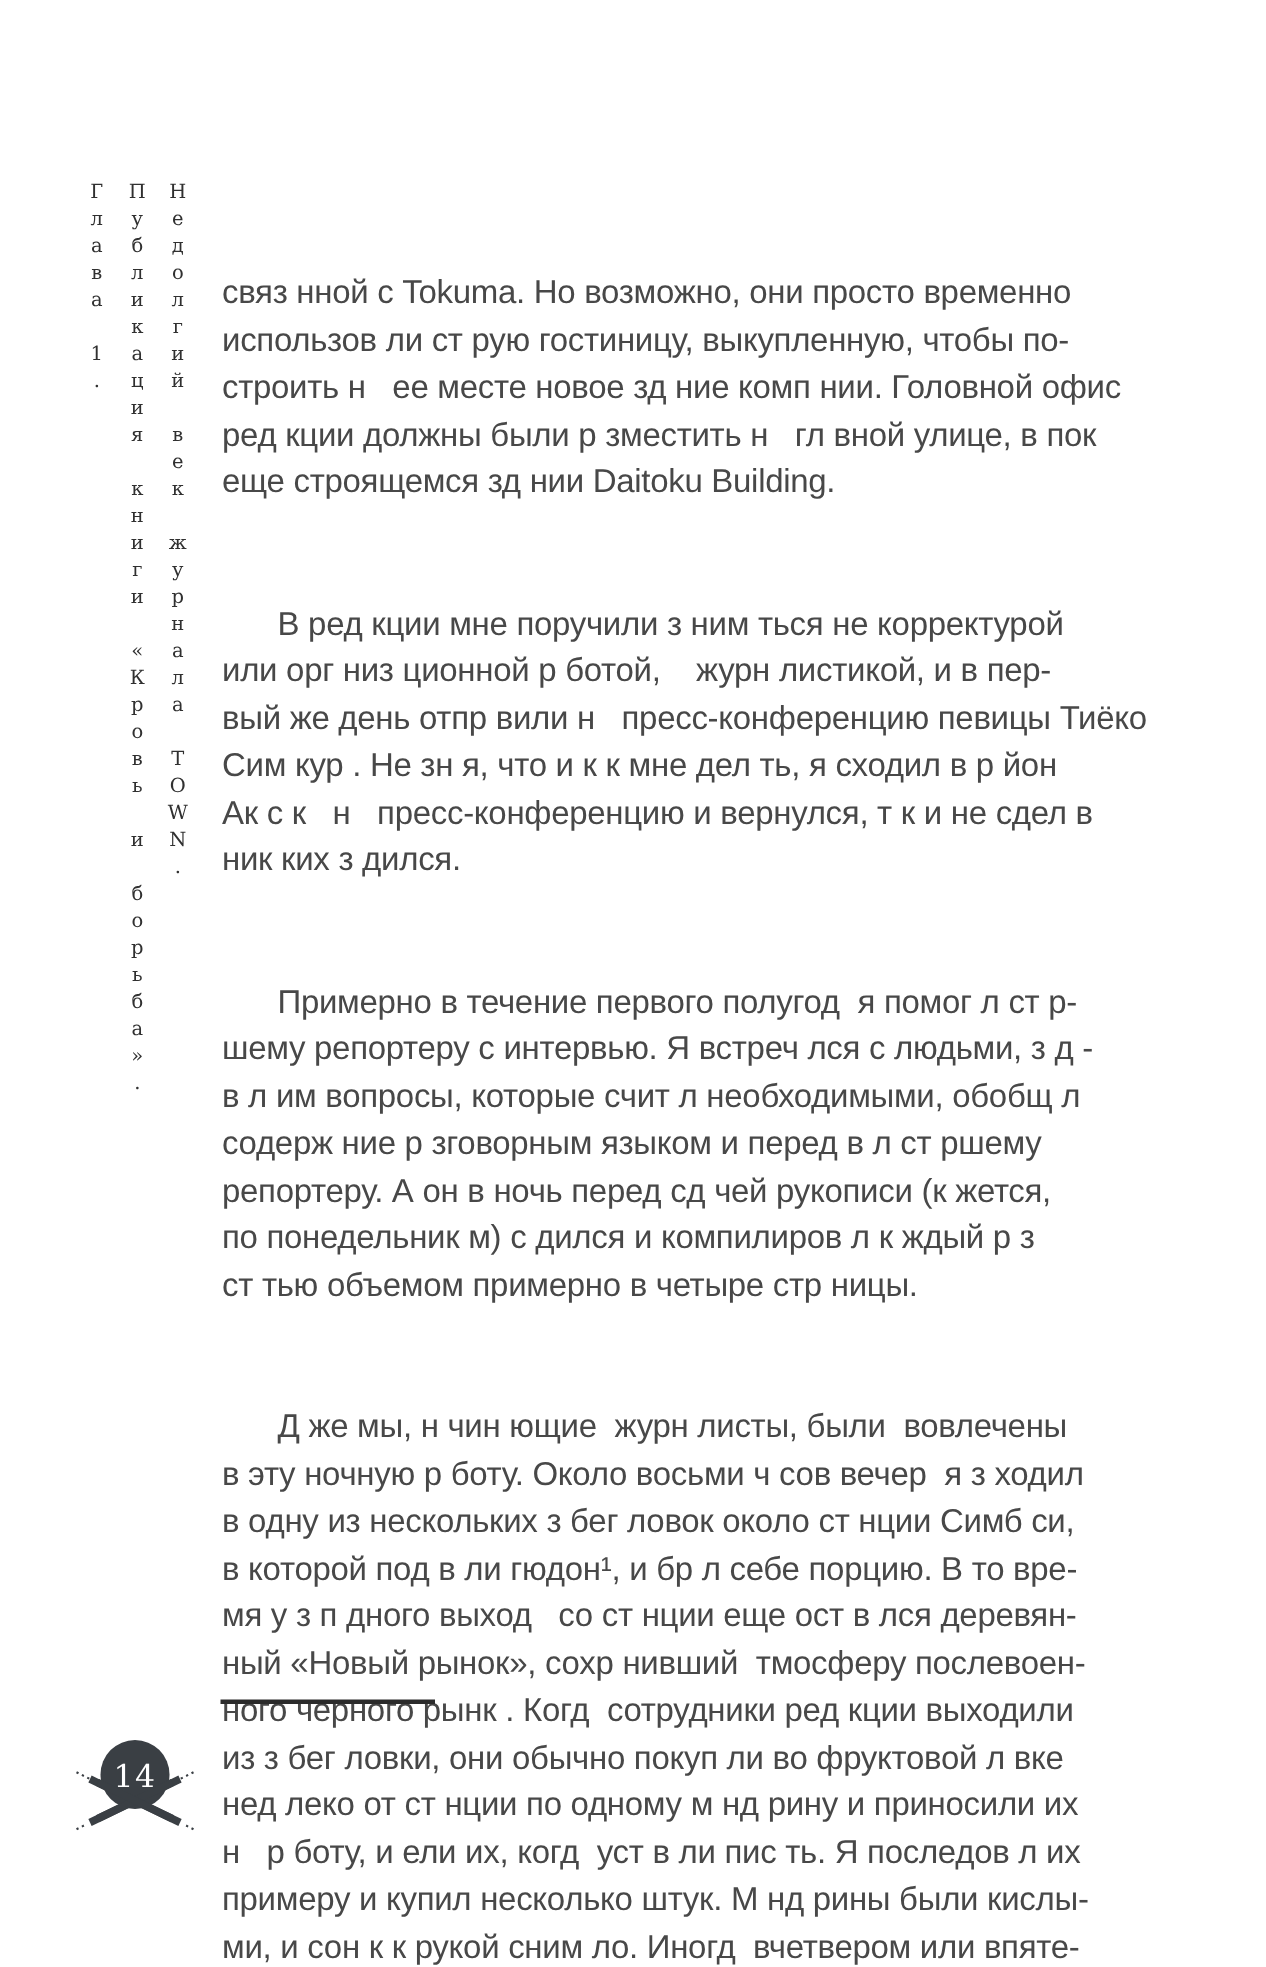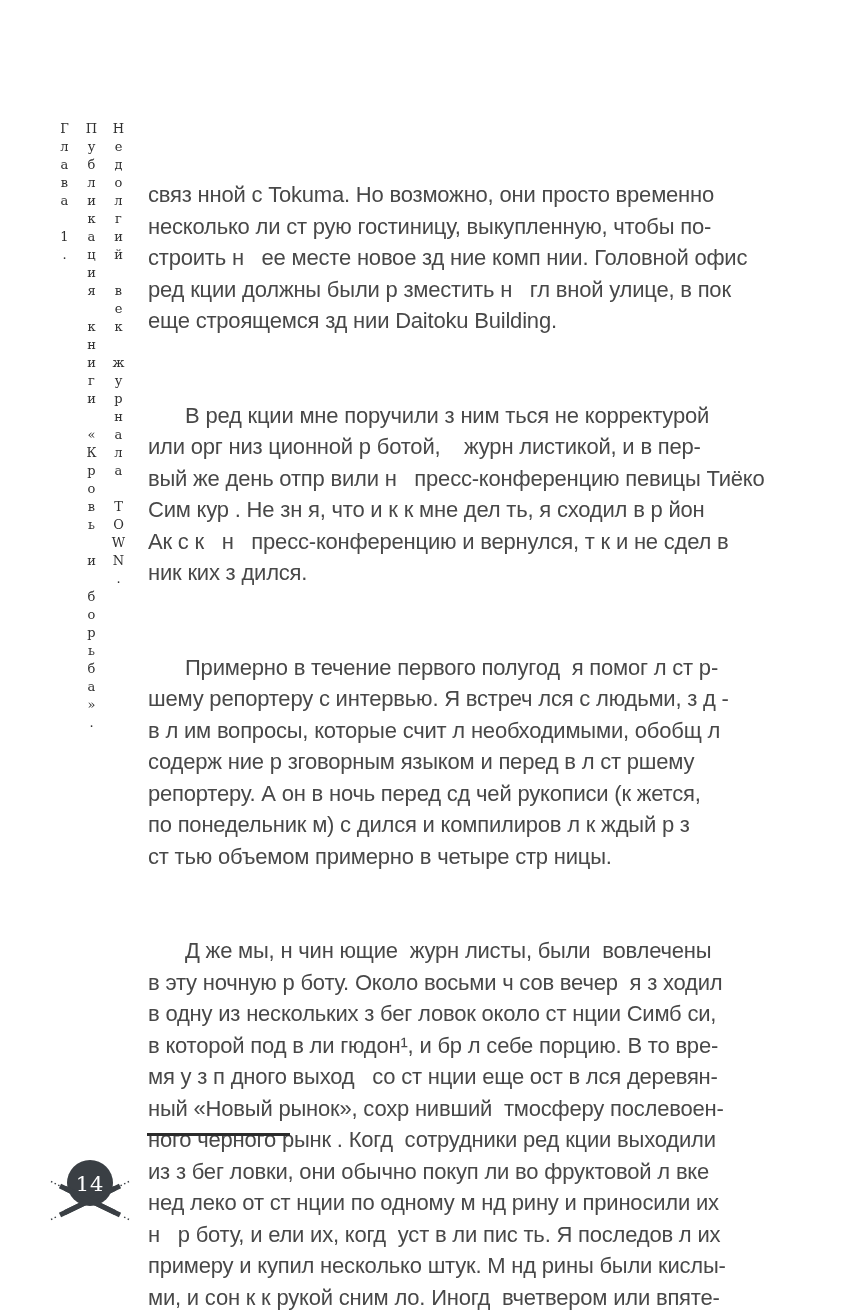--- a/index.html
+++ b/index.html
@@ -85,21 +85,21 @@
 <div class="page">
 
   <div class="sidebar">
     <div class="vcol">Недолгий век журнала TOWN.</div>
     <div class="vcol">Публикация книги «Кровь и борьба».</div>
     <div class="vcol">Глава 1.</div>
   </div>
 
   <div class="main">
     <p class="para">связ нной с Tokuma. Но возможно, они просто временно
-несколько ли ст рую гостиницу, выкупленную, чтобы по-
+использов ли ст рую гостиницу, выкупленную, чтобы по-
 строить н   ее месте новое зд ние комп нии. Головной офис
 ред кции должны были р зместить н   гл вной улице, в пок
 еще строящемся зд нии Daitoku Building.</p>
     <p class="para indent">В ред кции мне поручили з ним ться не корректурой
 или орг низ ционной р ботой,    журн листикой, и в пер-
 вый же день отпр вили н   пресс-конференцию певицы Тиёко
 Сим кур . Не зн я, что и к к мне дел ть, я сходил в р йон
 Ак с к   н   пресс-конференцию и вернулся, т к и не сдел в
 ник ких з дился.</p>
     <p class="para indent">Примерно в течение первого полугод  я помог л ст р-

